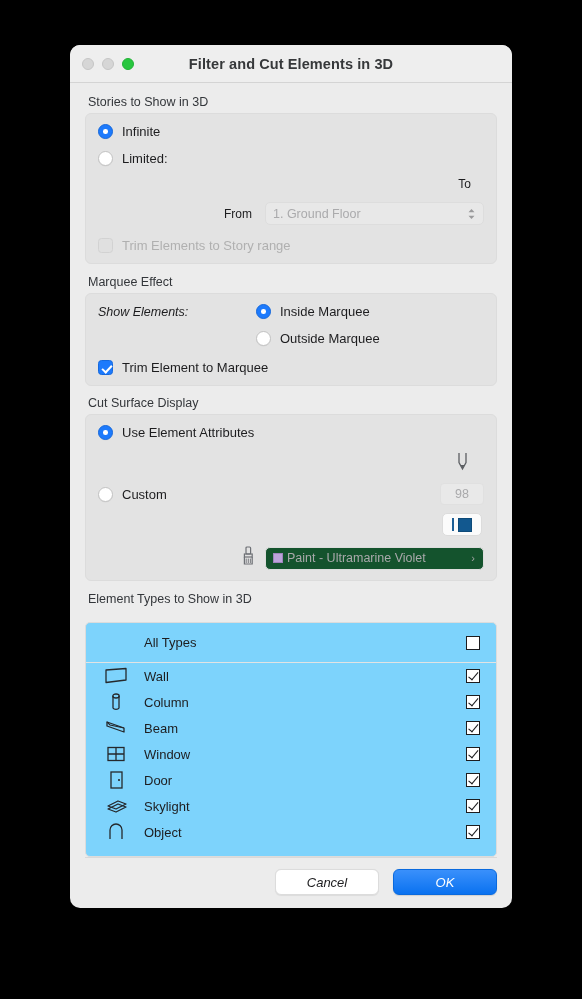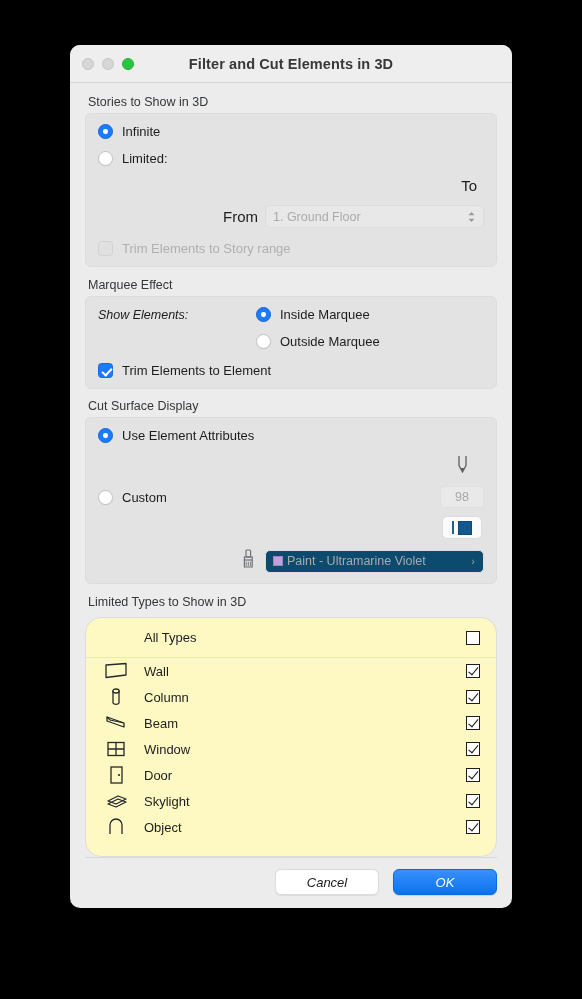--- a/index.html
+++ b/index.html
@@ -123,23 +123,23 @@
   .cb.off-dim { background: #e0e0e0; border-color: #d2d2d2; }
 
   
   .field-row {
     display: flex;
     align-items: center;
     justify-content: flex-end;
     margin-top: 11px;
   }
   .field-lbl {
-    font-size: 15px;
+    font-size: 12px;
     color: #1d1d1f;
-    margin-right: 7px;
+    margin-right: 13px;
   }
   .popup {
     width: 219px; height: 23px;
     background: #e8e8e8;
     border: 1px solid #dddddd;
     border-radius: 5px;
     display: flex;
     align-items: center;
     padding: 0 7px;
     font-size: 12.5px;
@@ -188,44 +188,44 @@
   .sw-line { width: 2.5px; height: 13px; background: #1d5f96; }
   .sw-sq { width: 14px; height: 14px; background: #12588f; border: 1px solid #0d4a79; }
 
   .paint-row {
     display: flex; align-items: center;
     justify-content: flex-end;
     margin-top: 10px; gap: 9px;
   }
   .paint-combo {
     width: 219px; height: 23px;
-    background: #0c4a6e;
+    background: #14532d;
     border: 1px solid #dddddd;
     border-radius: 5px;
     display: flex; align-items: center;
     padding: 0 7px;
     font-size: 12.5px;
     color: #a9a9ab;
     position: relative;
   }
   .paint-sq {
     width: 10px; height: 10px;
     background: #bda3db;
     border: 1px solid #9f85bd;
     margin-right: 4px;
     flex: none;
   }
   .chev { position: absolute; right: 8px; color: #a4a4a6; font-size: 11px; }
 
   
   .list-wrap {
-    background: #fef9c3;
+    background: #7dd3fc;
     border: 1px solid #dcdcdc;
-    border-radius: 16px;
-    margin-top: 4px;
+    border-radius: 5px;
+    margin-top: 12px;
     overflow: hidden;
     flex: 1;
     min-height: 0;
     display: flex;
     flex-direction: column;
   }
   .list-head {
     display: flex; align-items: center;
     height: 40px;
     padding: 0 16px 0 0;
@@ -360,21 +360,21 @@
             <div class="ctl-label">Inside Marquee</div>
           </div>
           <div class="row" style="margin-top:12px">
             <div class="radio"></div>
             <div class="ctl-label">Outside Marquee</div>
           </div>
         </div>
       </div>
       <div class="row" style="margin-top:14px">
         <div class="cb on"></div>
-        <div class="ctl-label">Trim Elements to Element</div>
+        <div class="ctl-label">Trim Element to Marquee</div>
       </div>
     </div>
 
     <div class="sec-label" style="margin-top:10px">Cut Surface Display</div>
     <div class="group">
       <div class="row">
         <div class="radio on"></div>
         <div class="ctl-label">Use Element Attributes</div>
       </div>
 
@@ -406,21 +406,21 @@
           </svg>
         </span>
         <div class="paint-combo">
           <span class="paint-sq"></span>
           <span>Paint - Ultramarine Violet</span>
           <span class="chev">›</span>
         </div>
       </div>
     </div>
 
-    <div class="sec-label" style="margin-top:11px">Limited Types to Show in 3D</div>
+    <div class="sec-label" style="margin-top:11px">Element Types to Show in 3D</div>
     <div class="list-wrap">
       <div class="list-head">
         <div class="lh-label">All Types</div>
         <div class="cb-sq"></div>
       </div>
       <div class="list-body" id="list-body">
           <div class="lrow">
             <span class="ico">
               <svg width="26" height="18" viewBox="0 0 26 18">
                 <path d="M2 3 L22 1.5 L22 13 L2 15.5 Z" fill="none" stroke="#25282c" stroke-width="1.3" stroke-linejoin="round"></path>

